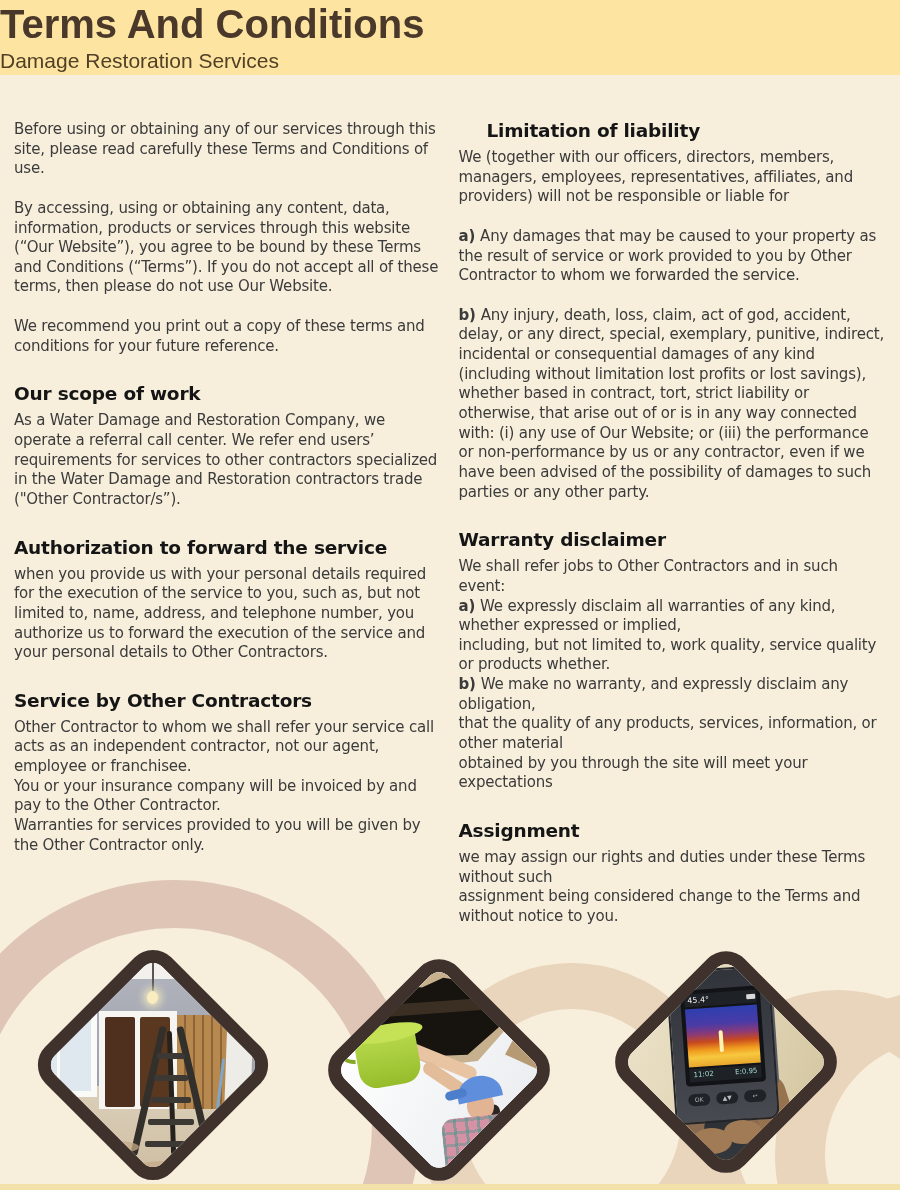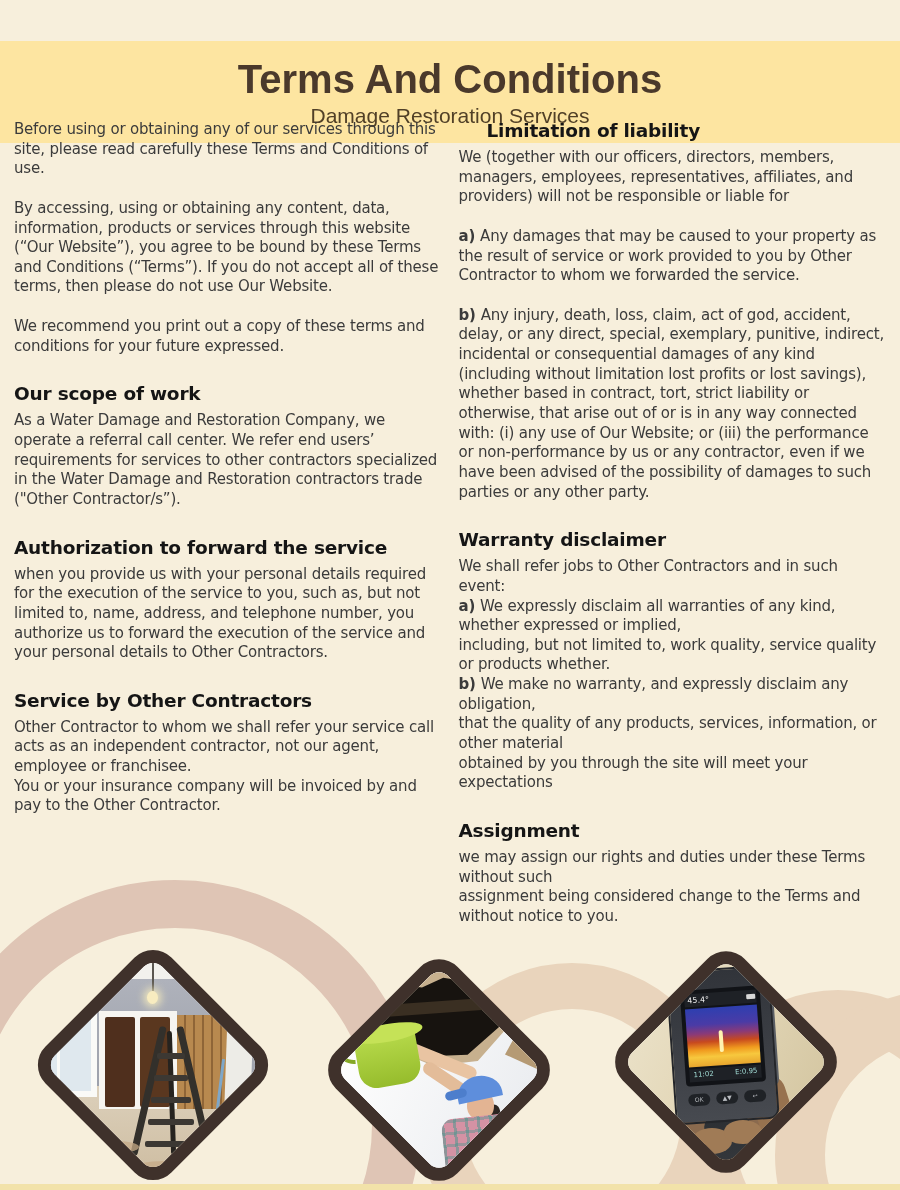--- a/index.html
+++ b/index.html
@@ -1,21 +1,21 @@
 <!DOCTYPE html>
 <html><head>
 <meta charset="utf-8">
 <style>
   html,body{margin:0;padding:0;background:#888;}
   .page{position:relative;width:900px;height:1190px;overflow:hidden;
         background:#F7EFDC;font-family:"DejaVu Sans",sans-serif;}
 
   
-  .hdr{position:absolute;top:0;left:0;width:900px;height:102px;background:#FDE5A1;
-       display:flex;flex-direction:column;align-items:center;justify-content:center;gap:2px;margin-top:41px;}
+  .hdr{position:absolute;top:0;left:0;width:900px;height:75px;background:#FDE5A1;
+       display:flex;flex-direction:column;justify-content:center;gap:2px;}
   .hdr h1{margin:0;font-family:"Liberation Sans",sans-serif;font-weight:bold;
           font-size:40px;color:#4A392B;letter-spacing:0px;}
   .hdr .sub{font-family:"Liberation Sans",sans-serif;font-weight:normal;
             font-size:21px;color:#514027;}
 
   
   .columns{position:absolute;top:102px;left:0;width:900px;box-sizing:border-box;
            display:flex;gap:18px;padding:18px 15px 0 14px;z-index:5;}
   .col{width:50%;}
   .body{margin:0 0 20px;font-size:15px;line-height:1.31;color:#3B3B3B;letter-spacing:-0.2px;}
@@ -145,32 +145,33 @@
 
   <header class="hdr">
     <h1>Terms And Conditions</h1>
     <div class="sub">Damage Restoration Services</div>
   </header>
 
   <div class="columns">
     <div class="col">
       <p class="body">Before using or obtaining any of our services through this site, please read carefully these Terms and Conditions of use.</p>
       <p class="body">By accessing, using or obtaining any content, data, information, products or services through this website (“Our Website”), you agree to be bound by these Terms and Conditions (“Terms”). If you do not accept all of these terms, then please do not use Our Website.</p>
-      <p class="body">We recommend you print out a copy of these terms and conditions for your future expressed.</p>
+      <p class="body">We recommend you print out a copy of these terms and conditions for your future reference.</p>
 
       <h3>Our scope of work</h3>
       <p class="body">As a Water Damage and Restoration Company, we operate a referral call center. We refer end users’ requirements for services to other contractors specialized in the Water Damage and Restoration contractors trade ("Other Contractor/s”).</p>
 
       <h3>Authorization to forward the service</h3>
       <p class="body">when you provide us with your personal details required for the execution of the service to you, such as, but not limited to, name, address, and telephone number, you authorize us to forward the execution of the service and your personal details to Other Contractors.</p>
 
       <h3>Service by Other Contractors</h3>
       <div class="body">
         <div class="line">Other Contractor to whom we shall refer your service call acts as an independent contractor, not our agent, employee or franchisee.</div>
         <div class="line">You or your insurance company will be invoiced by and pay to the Other Contractor.</div>
+        <div class="line">Warranties for services provided to you will be given by the Other Contractor only.</div>
       </div>
     </div>
 
     <div class="col">
       <h3 class="first">Limitation of liability</h3>
       <p class="body">We (together with our officers, directors, members, managers, employees, representatives, affiliates, and providers) will not be responsible or liable for</p>
       <p class="body"><b class="mk">a)</b><span>Any damages that may be caused to your property as the result of service or work provided to you by Other Contractor to whom we forwarded the service.</span></p>
       <p class="body"><b class="mk">b)</b><span>Any injury, death, loss, claim, act of god, accident, delay, or any direct, special, exemplary, punitive, indirect, incidental or consequential damages of any kind (including without limitation lost profits or lost savings), whether based in contract, tort, strict liability or otherwise, that arise out of or is in any way connected with: (i) any use of Our Website; or (iii) the performance or non-performance by us or any contractor, even if we have been advised of the possibility of damages to such parties or any other party.</span></p>
 
       <h3>Warranty disclaimer</h3>

